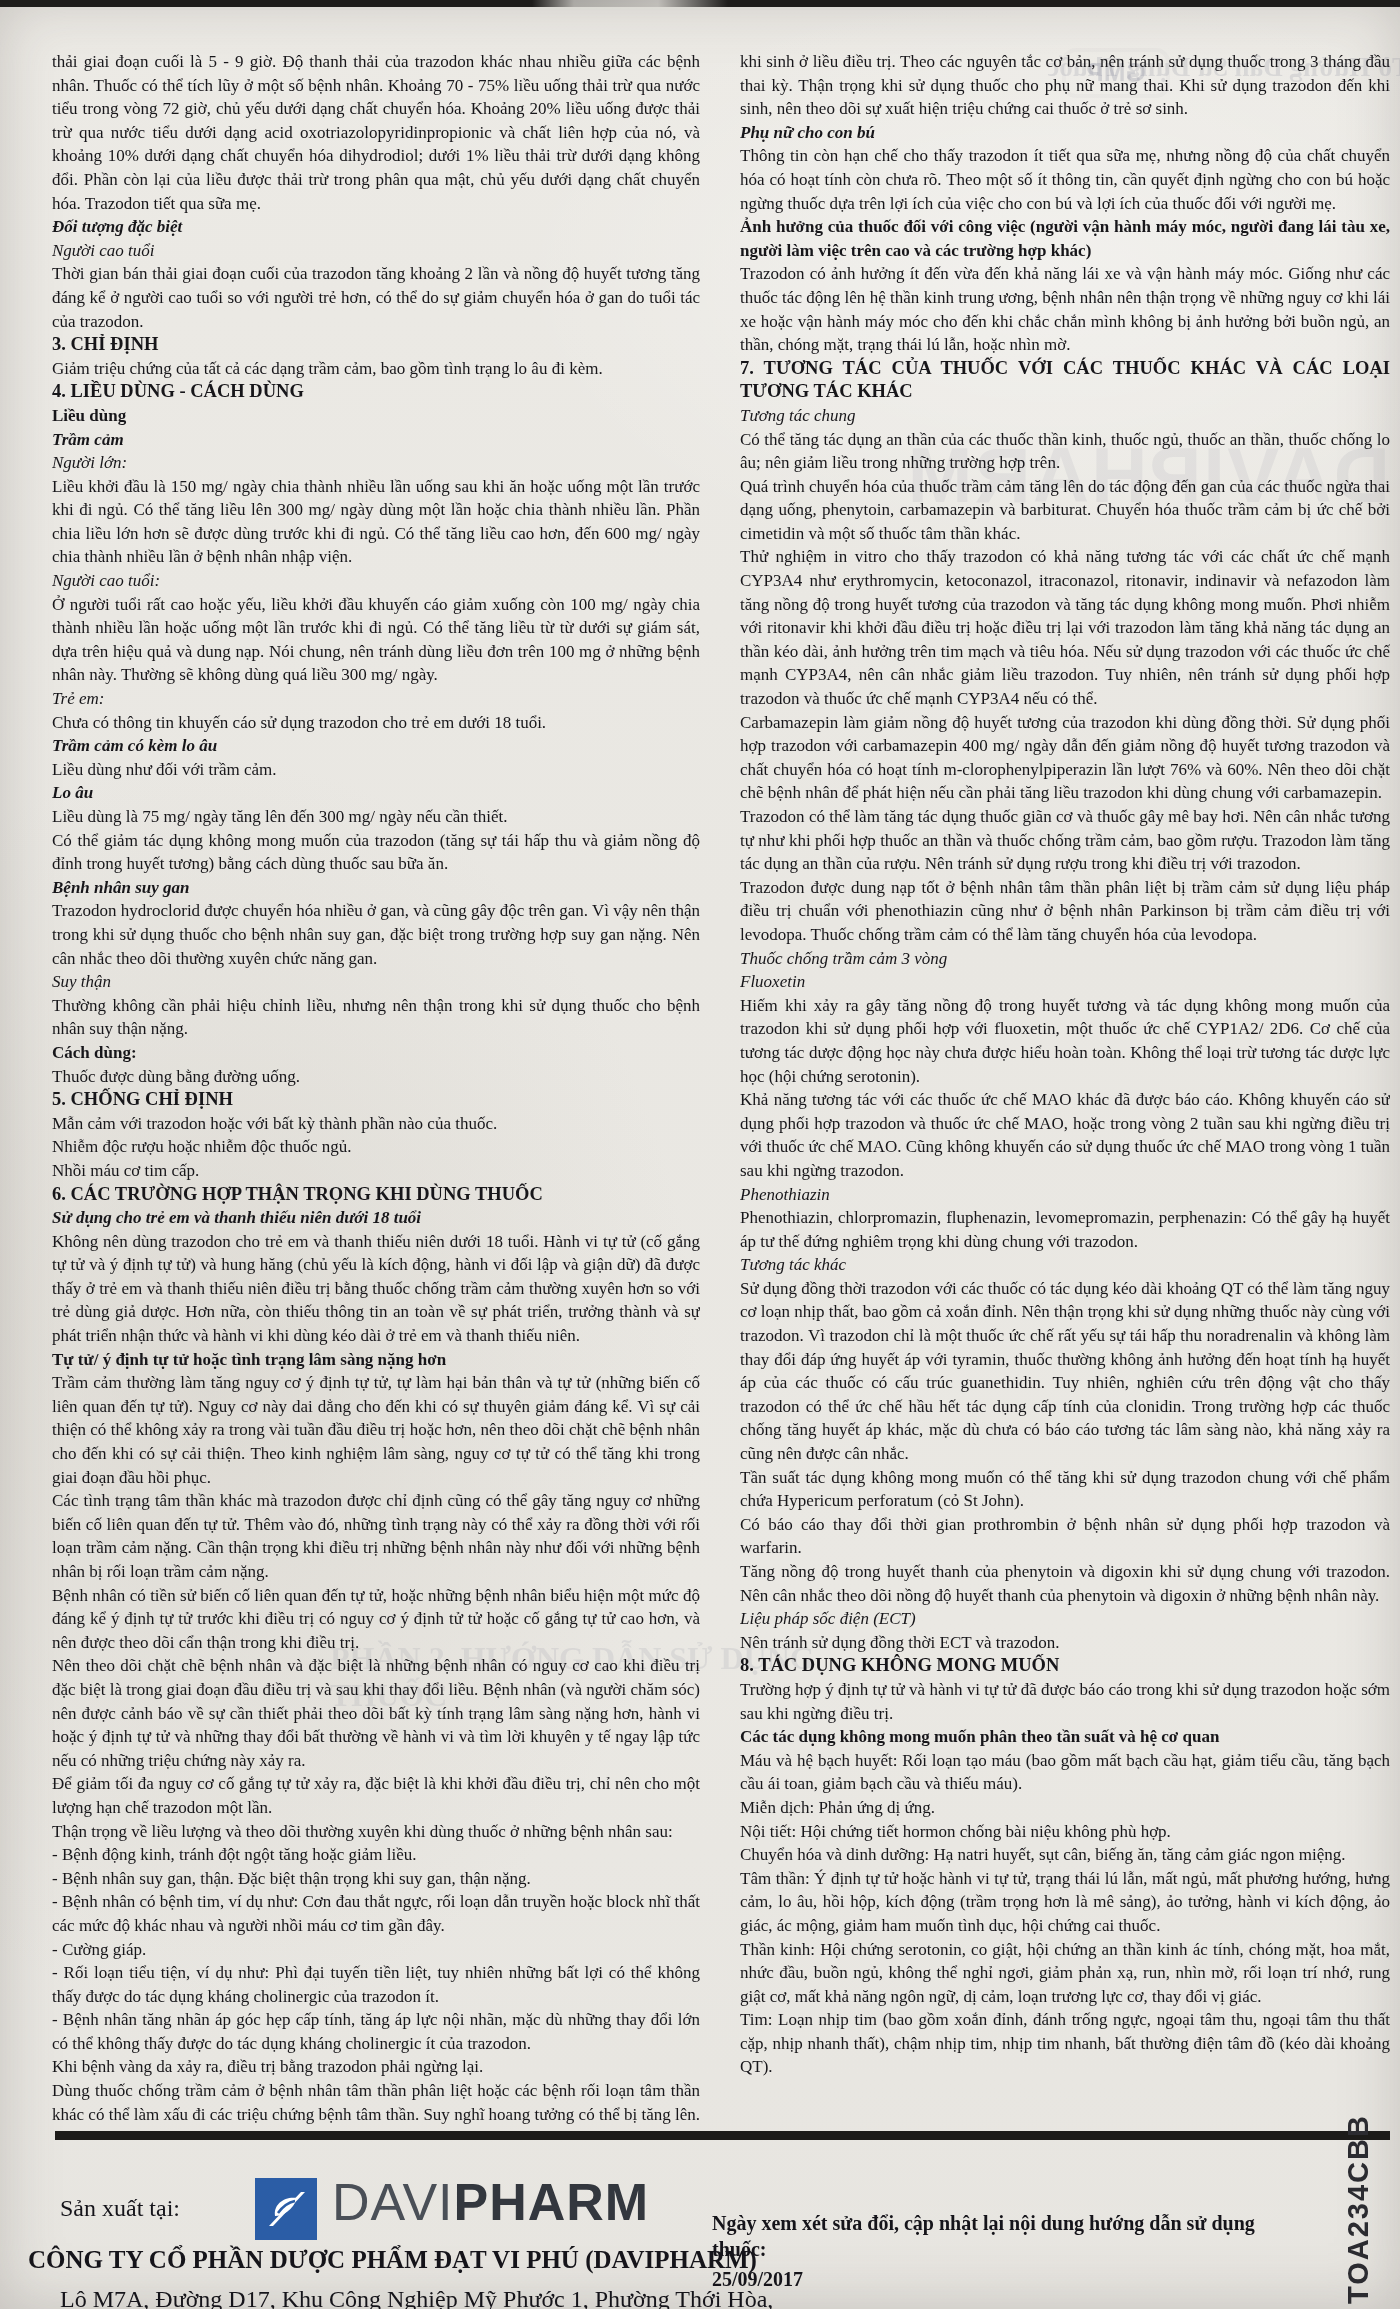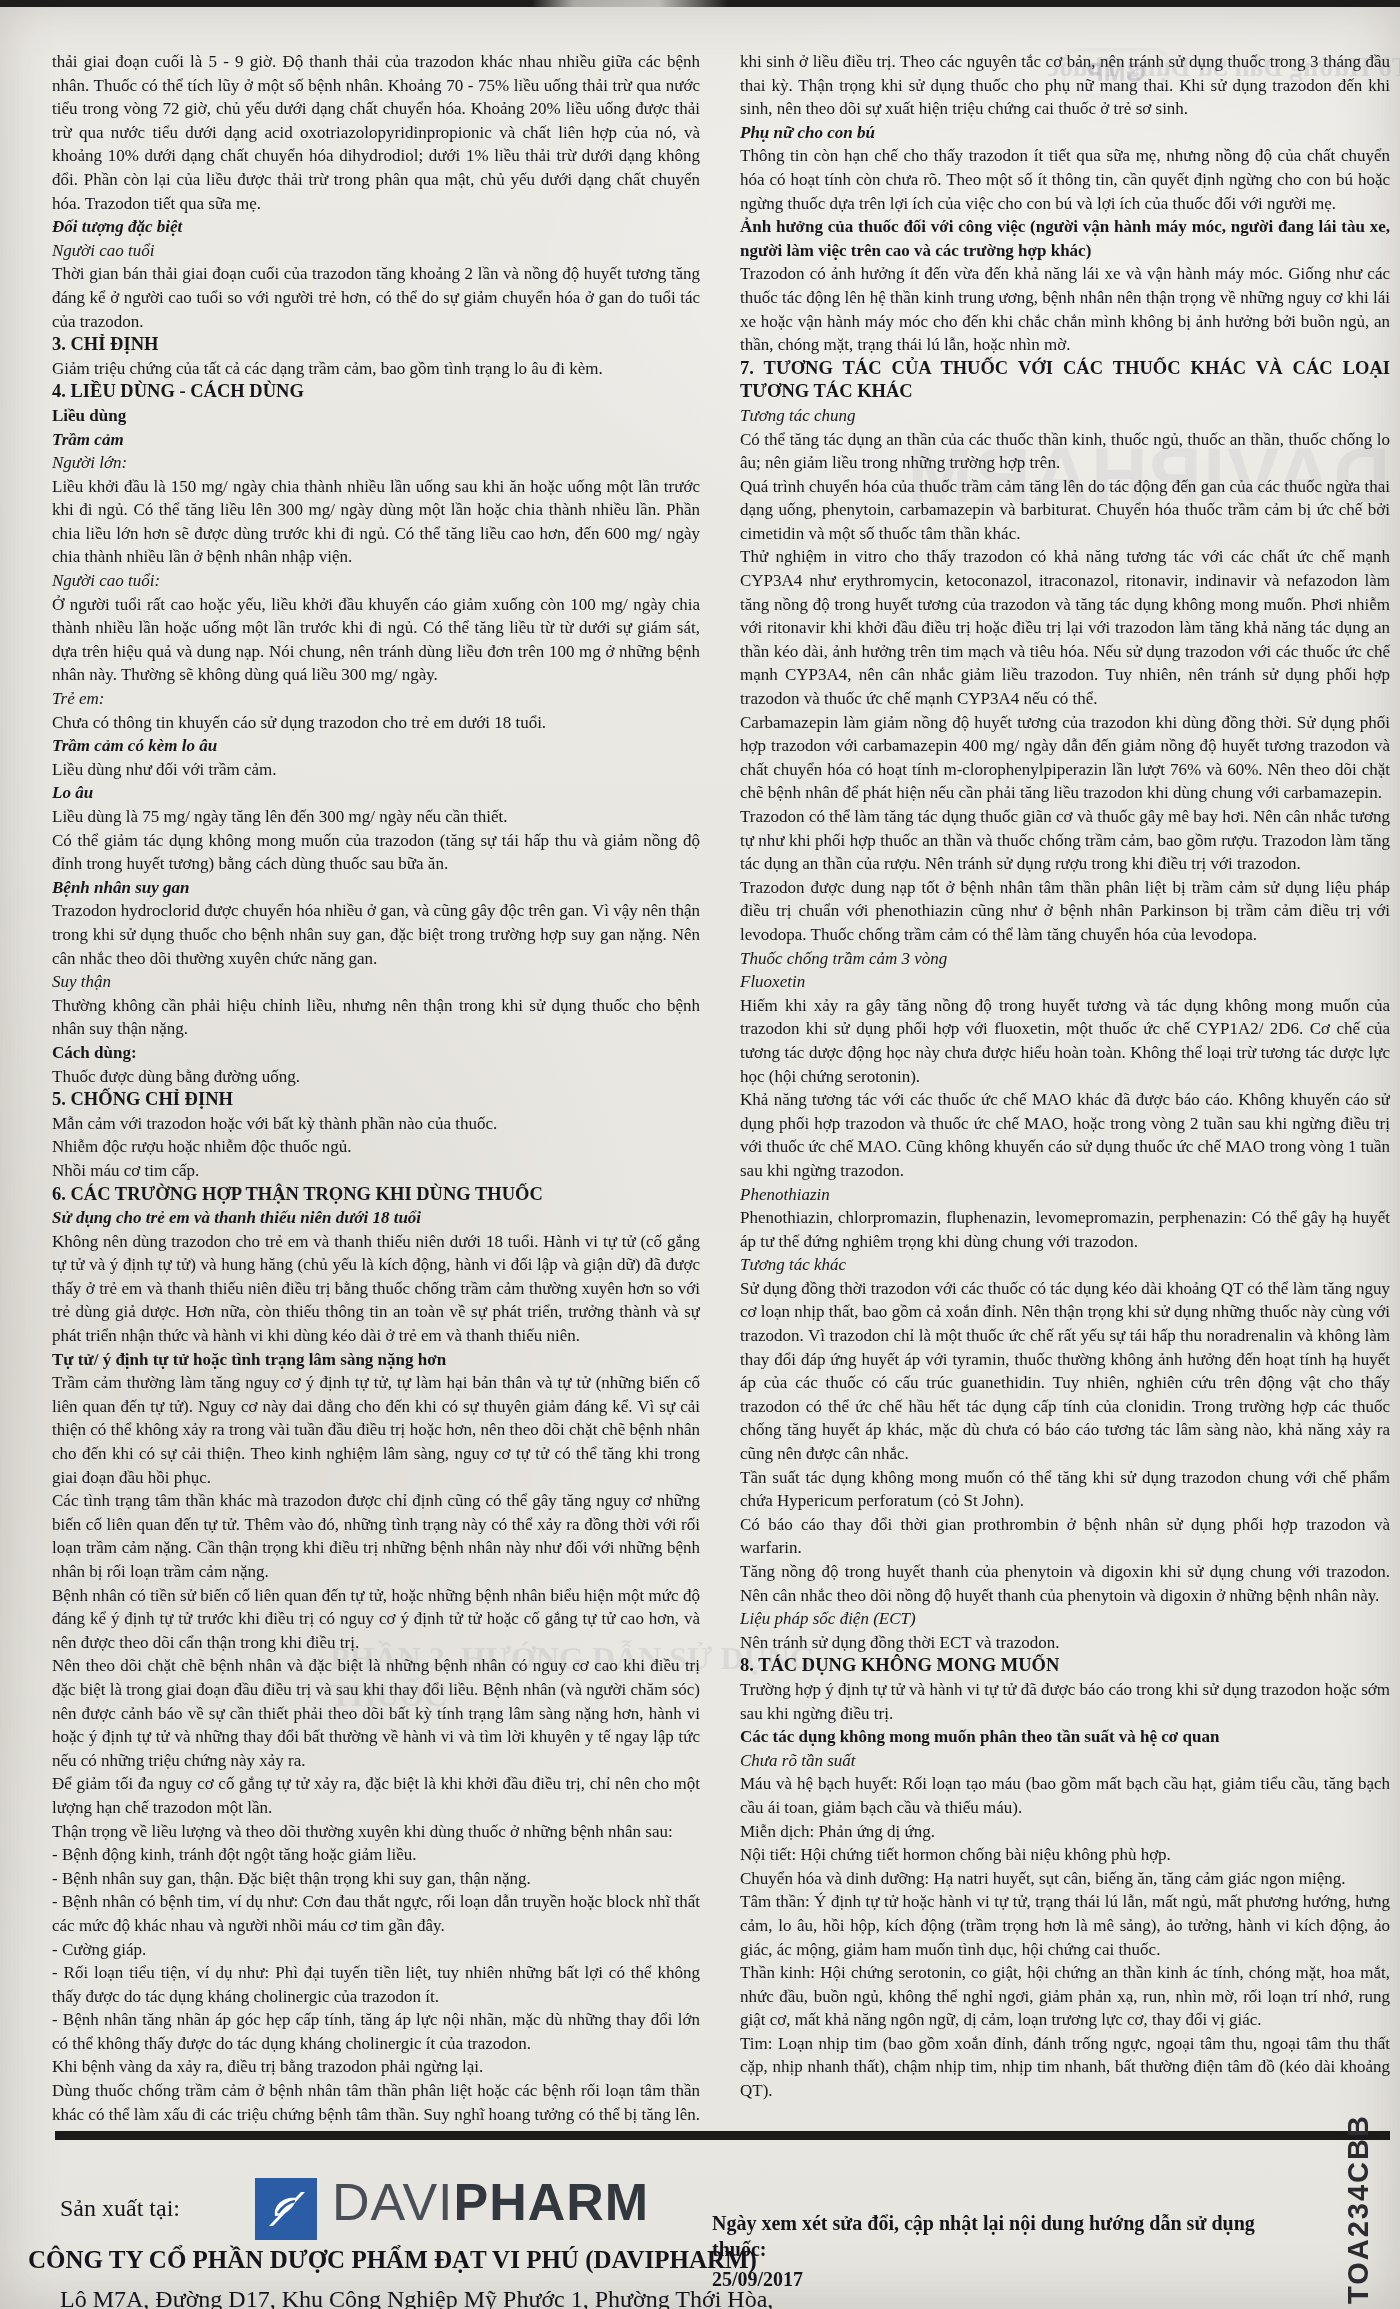--- a/index.html
+++ b/index.html
@@ -137,21 +137,20 @@
       <div class="blk i">Tương tác khác</div>
       <div class="blk p">Sử dụng đồng thời trazodon với các thuốc có tác dụng kéo dài khoảng QT có thể làm tăng nguy cơ loạn nhịp thất, bao gồm cả xoắn đỉnh. Nên thận trọng khi sử dụng những thuốc này cùng với trazodon. Vì trazodon chỉ là một thuốc ức chế rất yếu sự tái hấp thu noradrenalin và không làm thay đổi đáp ứng huyết áp với tyramin, thuốc thường không ảnh hưởng đến hoạt tính hạ huyết áp của các thuốc có cấu trúc guanethidin. Tuy nhiên, nghiên cứu trên động vật cho thấy trazodon có thể ức chế hầu hết tác dụng cấp tính của clonidin. Trong trường hợp các thuốc chống tăng huyết áp khác, mặc dù chưa có báo cáo tương tác lâm sàng nào, khả năng xảy ra cũng nên được cân nhắc.</div>
       <div class="blk p">Tần suất tác dụng không mong muốn có thể tăng khi sử dụng trazodon chung với chế phẩm chứa Hypericum perforatum (cỏ St John).</div>
       <div class="blk p">Có báo cáo thay đổi thời gian prothrombin ở bệnh nhân sử dụng phối hợp trazodon và warfarin.</div>
       <div class="blk p">Tăng nồng độ trong huyết thanh của phenytoin và digoxin khi sử dụng chung với trazodon. Nên cân nhắc theo dõi nồng độ huyết thanh của phenytoin và digoxin ở những bệnh nhân này.</div>
       <div class="blk i">Liệu pháp sốc điện (ECT)</div>
       <div class="blk p">Nên tránh sử dụng đồng thời ECT và trazodon.</div>
       <div class="blk h">8. TÁC DỤNG KHÔNG MONG MUỐN</div>
       <div class="blk p">Trường hợp ý định tự tử và hành vi tự tử đã được báo cáo trong khi sử dụng trazodon hoặc sớm sau khi ngừng điều trị.</div>
       <div class="blk b">Các tác dụng không mong muốn phân theo tần suất và hệ cơ quan</div>
-      <div class="blk i">Chưa rõ tần suất</div>
       <div class="blk p">Máu và hệ bạch huyết: Rối loạn tạo máu (bao gồm mất bạch cầu hạt, giảm tiểu cầu, tăng bạch cầu ái toan, giảm bạch cầu và thiếu máu).</div>
       <div class="blk p">Miễn dịch: Phản ứng dị ứng.</div>
       <div class="blk p">Nội tiết: Hội chứng tiết hormon chống bài niệu không phù hợp.</div>
       <div class="blk p">Chuyển hóa và dinh dưỡng: Hạ natri huyết, sụt cân, biếng ăn, tăng cảm giác ngon miệng.</div>
       <div class="blk p">Tâm thần: Ý định tự tử hoặc hành vi tự tử, trạng thái lú lẫn, mất ngủ, mất phương hướng, hưng cảm, lo âu, hồi hộp, kích động (trầm trọng hơn là mê sảng), ảo tưởng, hành vi kích động, ảo giác, ác mộng, giảm ham muốn tình dục, hội chứng cai thuốc.</div>
       <div class="blk p">Thần kinh: Hội chứng serotonin, co giật, hội chứng an thần kinh ác tính, chóng mặt, hoa mắt, nhức đầu, buồn ngủ, không thể nghỉ ngơi, giảm phản xạ, run, nhìn mờ, rối loạn trí nhớ, rung giật cơ, mất khả năng ngôn ngữ, dị cảm, loạn trương lực cơ, thay đổi vị giác.</div>
       <div class="blk p">Tim: Loạn nhịp tim (bao gồm xoắn đỉnh, đánh trống ngực, ngoại tâm thu, ngoại tâm thu thất cặp, nhịp nhanh thất), chậm nhịp tim, nhịp tim nhanh, bất thường điện tâm đồ (kéo dài khoảng QT).</div>
     </div>
 
   <div class="divider"></div>

